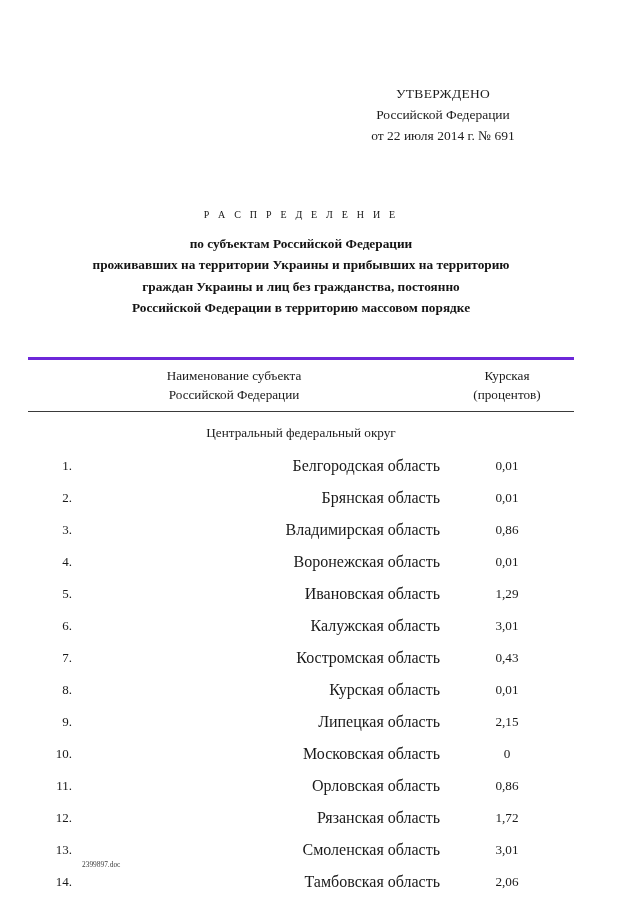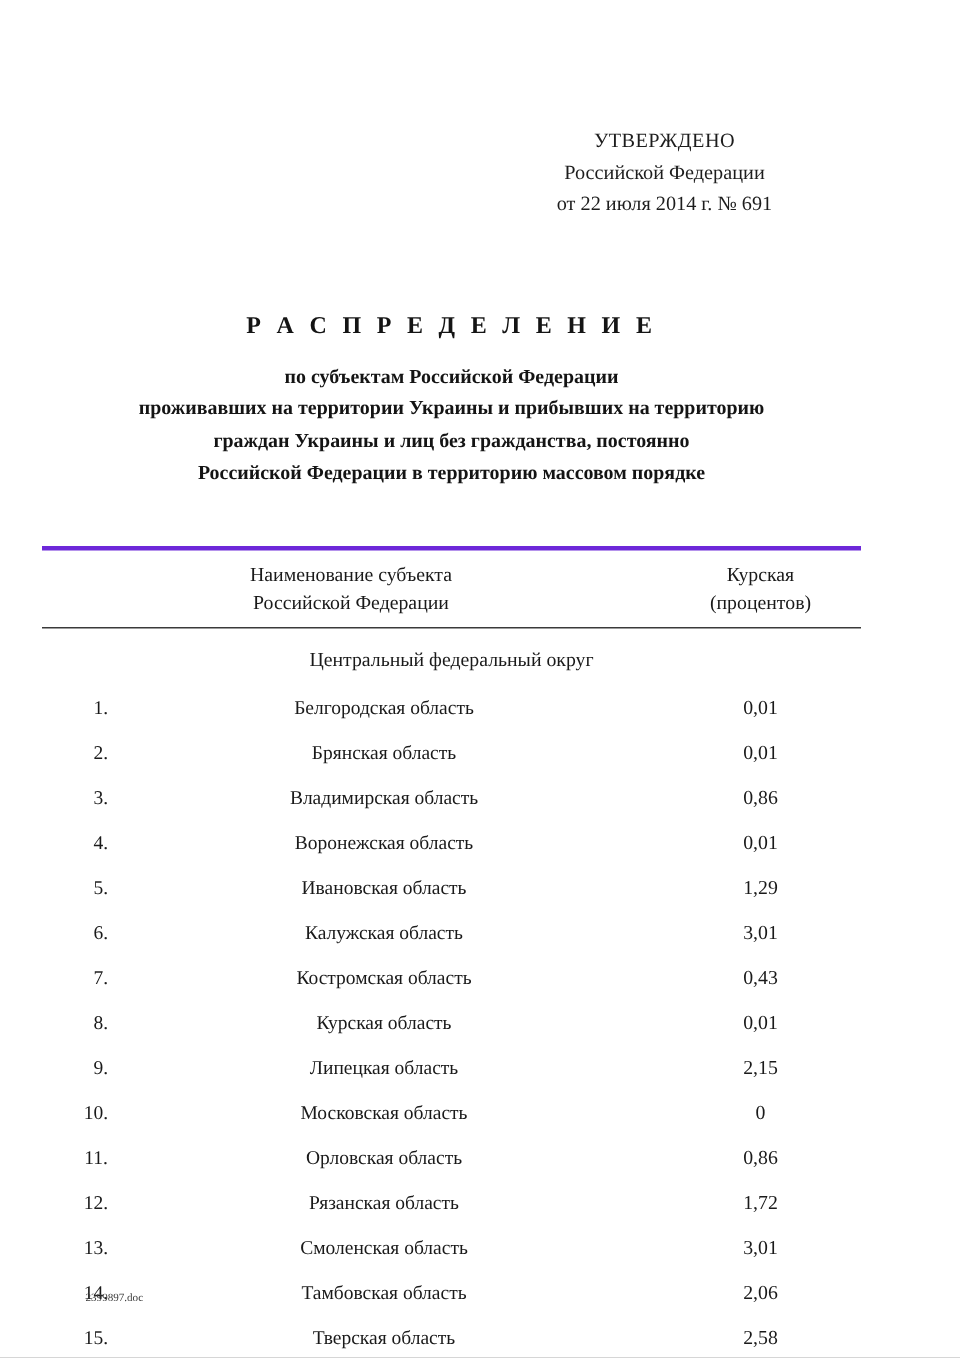--- a/index.html
+++ b/index.html
@@ -41,22 +41,22 @@
     letter-spacing: 0.3px;
   }
 
   
   .title-block {
     margin-top: 62px;
     text-align: center;
     color: #141414;
   }
   .doc-title {
-    font-size: 16px;
-    font-weight: bold;
+    font-size: 10px;
+    font-weight: normal;
     letter-spacing: 3.2px;
   }
   .subtitle {
     margin-top: 13px;
     font-size: 13.3px;
     font-weight: bold;
     line-height: 1.62;
   }
 
   
@@ -88,33 +88,33 @@
   tbody tr.item td {
     padding: 7px 0 7px 0;
   }
   td.num {
     width: 44px;
     text-align: right;
     padding-right: 10px;
     font-size: 13px;
   }
   td.name {
-    text-align: center;
+    text-align: right;
     padding-left: 8px;
-    font-size: 13px;
+    font-size: 16px;
   }
   td.value {
     text-align: center;
     font-size: 13.2px;
   }
 
   
   .footer {
     position: absolute;
-    left: 57px;
+    left: 82px;
     bottom: 36px;
     font-size: 7.4px;
     color: #3d3d3d;
     font-family: "Liberation Serif", serif;
   }
 </style>
 </head>
 <body>
 
 <div class="page">

